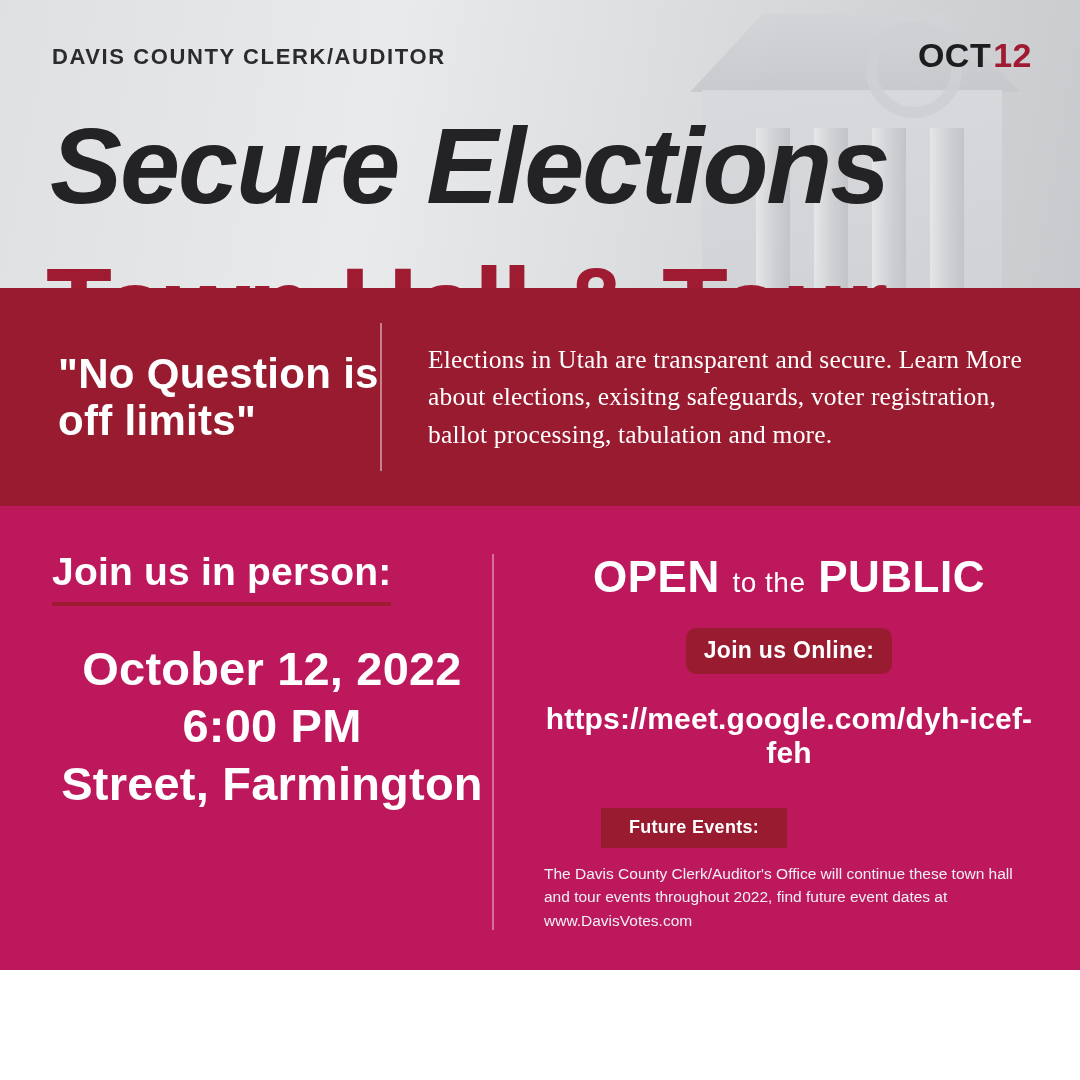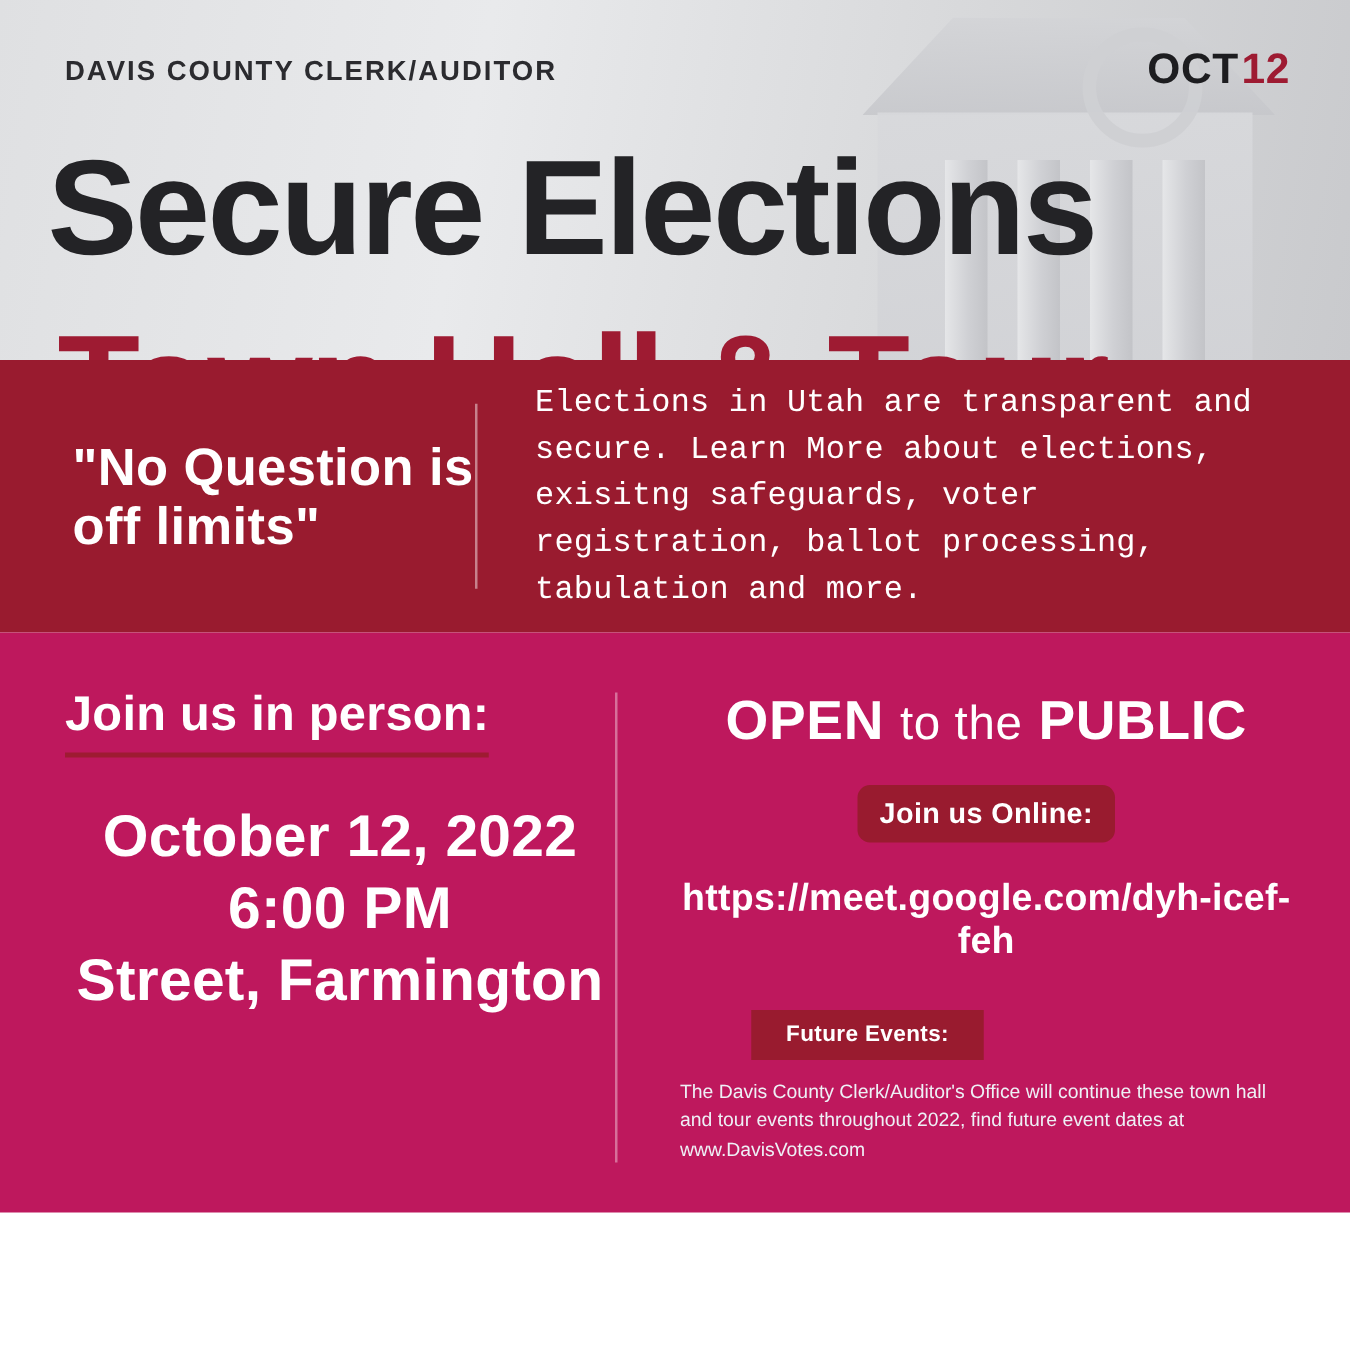--- a/index.html
+++ b/index.html
@@ -89,27 +89,28 @@
     letter-spacing: .5px;
     color: #1d1d20;
     display: flex;
     align-items: flex-start;
   }
   .datebadge .mon { color: #1d1d20; }
   .datebadge .day { color: #9e1b32; margin-left: 2px; }
 
   .h1 {
     position: absolute;
-    left: 38px;
+    left: 50px;
     top: 112px;
     font-size: 108px;
     line-height: 1;
     font-weight: bold;
     color: #232326;
     letter-spacing: -2px;
+    font-style: italic;
   }
   .h2 {
     position: absolute;
     left: 46px;
     top: 252px;
     font-size: 108px;
     line-height: 1;
     font-weight: bold;
     color: #9e1b32;
     letter-spacing: -2px;
@@ -135,21 +136,21 @@
   }
   .band-div {
     width: 2px;
     height: 148px;
     background: rgba(255,255,255,.45);
     margin-right: 46px;
   }
   .blurb {
     flex: 1;
     padding-right: 48px;
-    font-family: Liberation Mono, monospace;
+    font-family: Liberation Serif, serif;
     font-size: 25.5px;
     line-height: 1.46;
     letter-spacing: .2px;
   }
 
   
   .blue {
     position: relative;
     height: 464px;
     background: #be185d;
@@ -187,21 +188,21 @@
     padding: 46px 40px 0 44px;
     box-sizing: border-box;
     text-align: center;
   }
   .open-line {
     font-size: 44px;
     letter-spacing: .5px;
     white-space: nowrap;
   }
   .open-line .b { font-weight: bold; }
-  .open-line .thin { font-weight: normal; font-size: 38px; }
+  .open-line .thin { font-weight: normal; font-size: 28px; }
   .online-badge {
     display: inline-block;
     margin-top: 26px;
     background: #991b2f;
     color: #fff;
     font-size: 23px;
     font-weight: bold;
     padding: 9px 18px 10px 18px;
     letter-spacing: .3px;
     border-radius: 10px;

